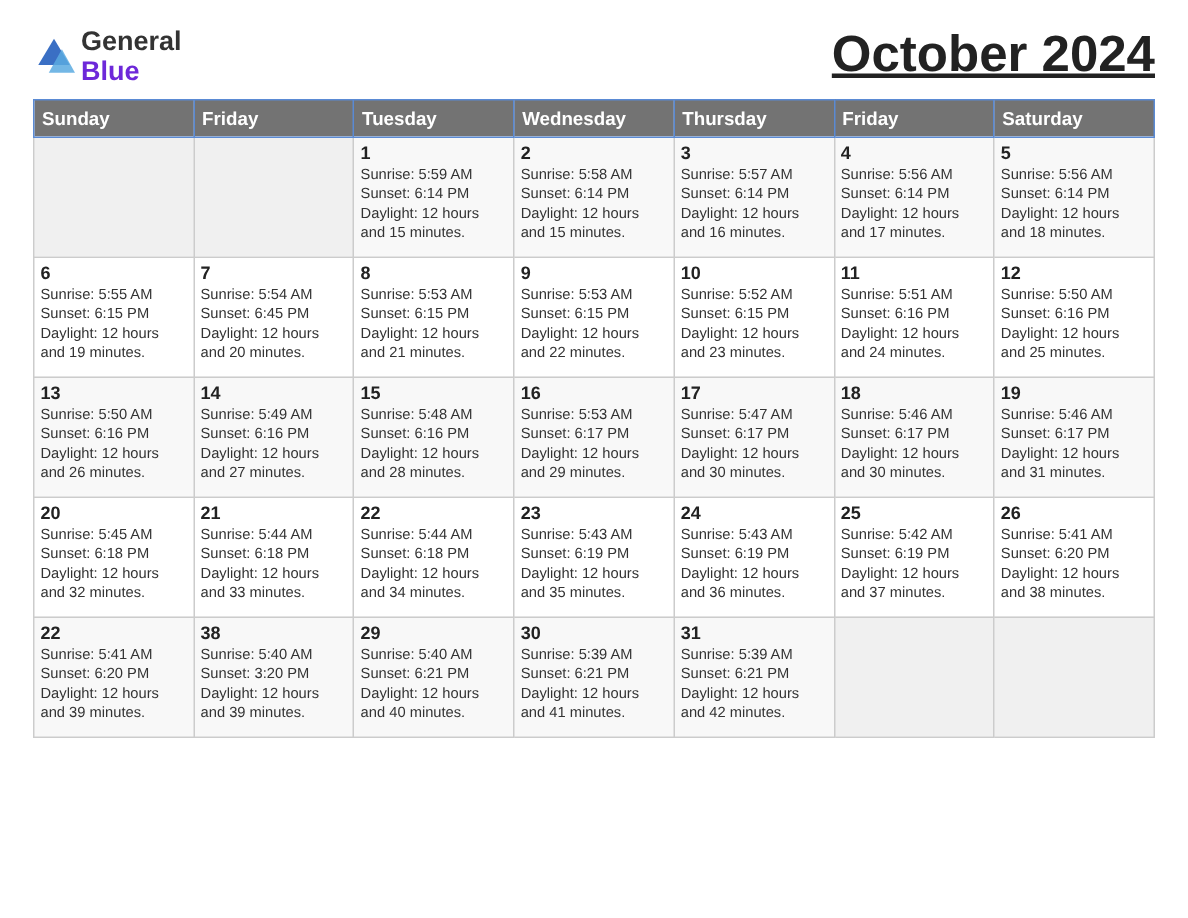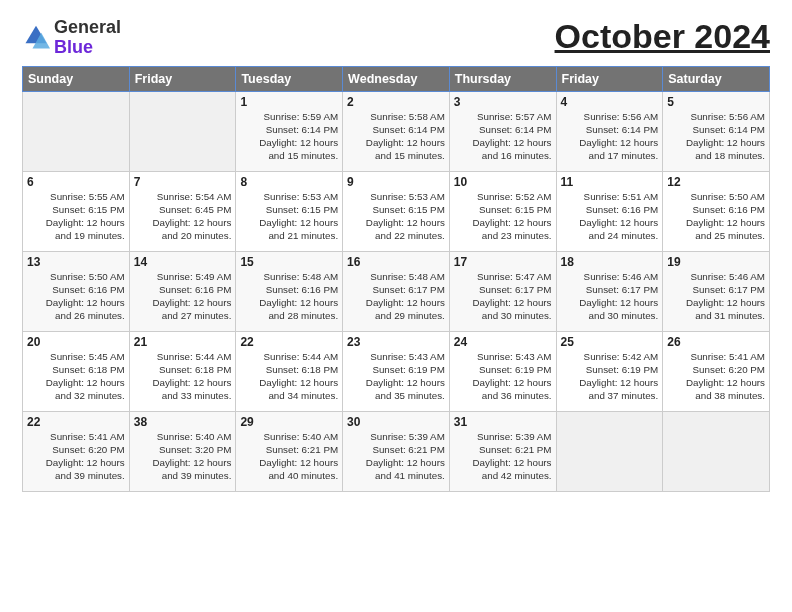--- a/index.html
+++ b/index.html
@@ -85,21 +85,20 @@
     .day-num {
       font-size: 12px;
       font-weight: bold;
       display: block;
       margin-bottom: 1px;
     }
     .day-info {
       font-size: 9.8px;
       line-height: 1.35;
       color: #333;
-      text-align: right;
     }
     td.empty {
       background: #f0f0f0 !important;
     }
   </style>
 </head>
 <body>
 
 <div class="page">
   <div class="header">
@@ -223,21 +222,21 @@
 Daylight: 12 hours and 27 minutes.</div>
           </td>
           <td>
             <span class="day-num">15</span>
             <div class="day-info">Sunrise: 5:48 AM
 Sunset: 6:16 PM
 Daylight: 12 hours and 28 minutes.</div>
           </td>
           <td>
             <span class="day-num">16</span>
-            <div class="day-info">Sunrise: 5:48 AM
+            <div class="day-info">Sunrise: 5:53 AM
 Sunset: 6:17 PM
 Daylight: 12 hours and 29 minutes.</div>
           </td>
           <td>
             <span class="day-num">17</span>
             <div class="day-info">Sunrise: 5:47 AM
 Sunset: 6:17 PM
 Daylight: 12 hours and 30 minutes.</div>
           </td>
           <td>

